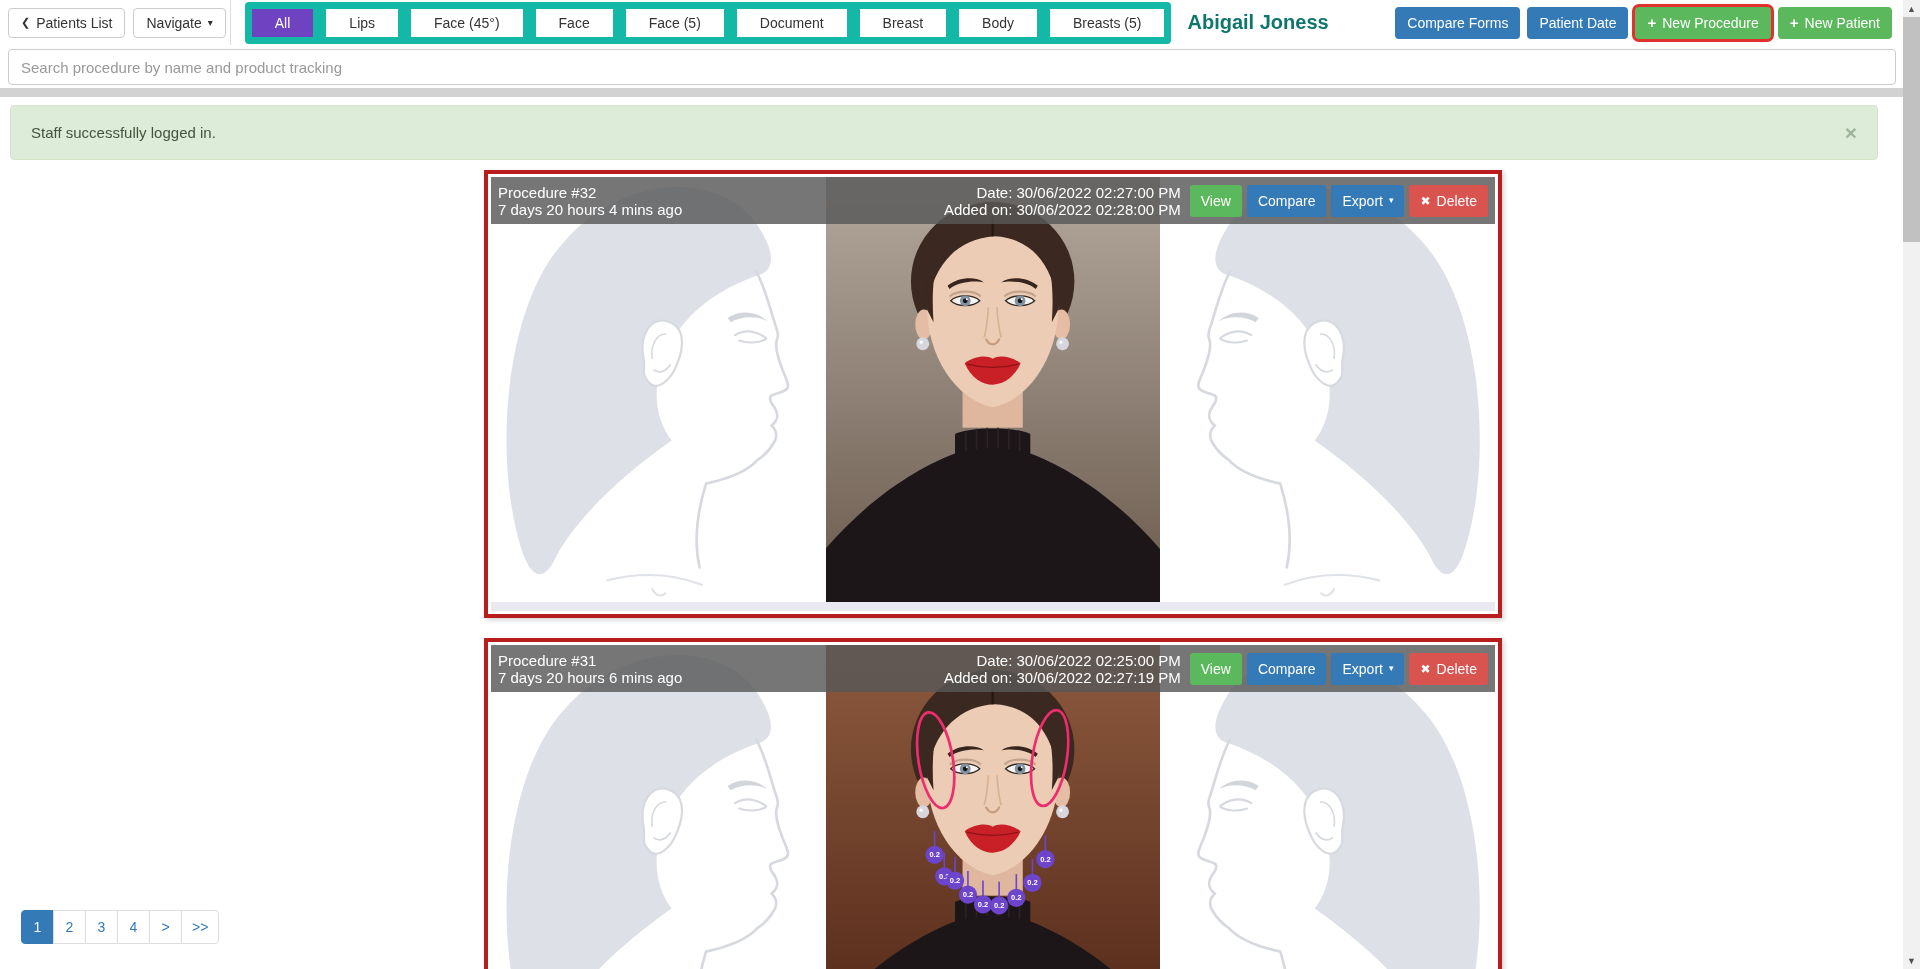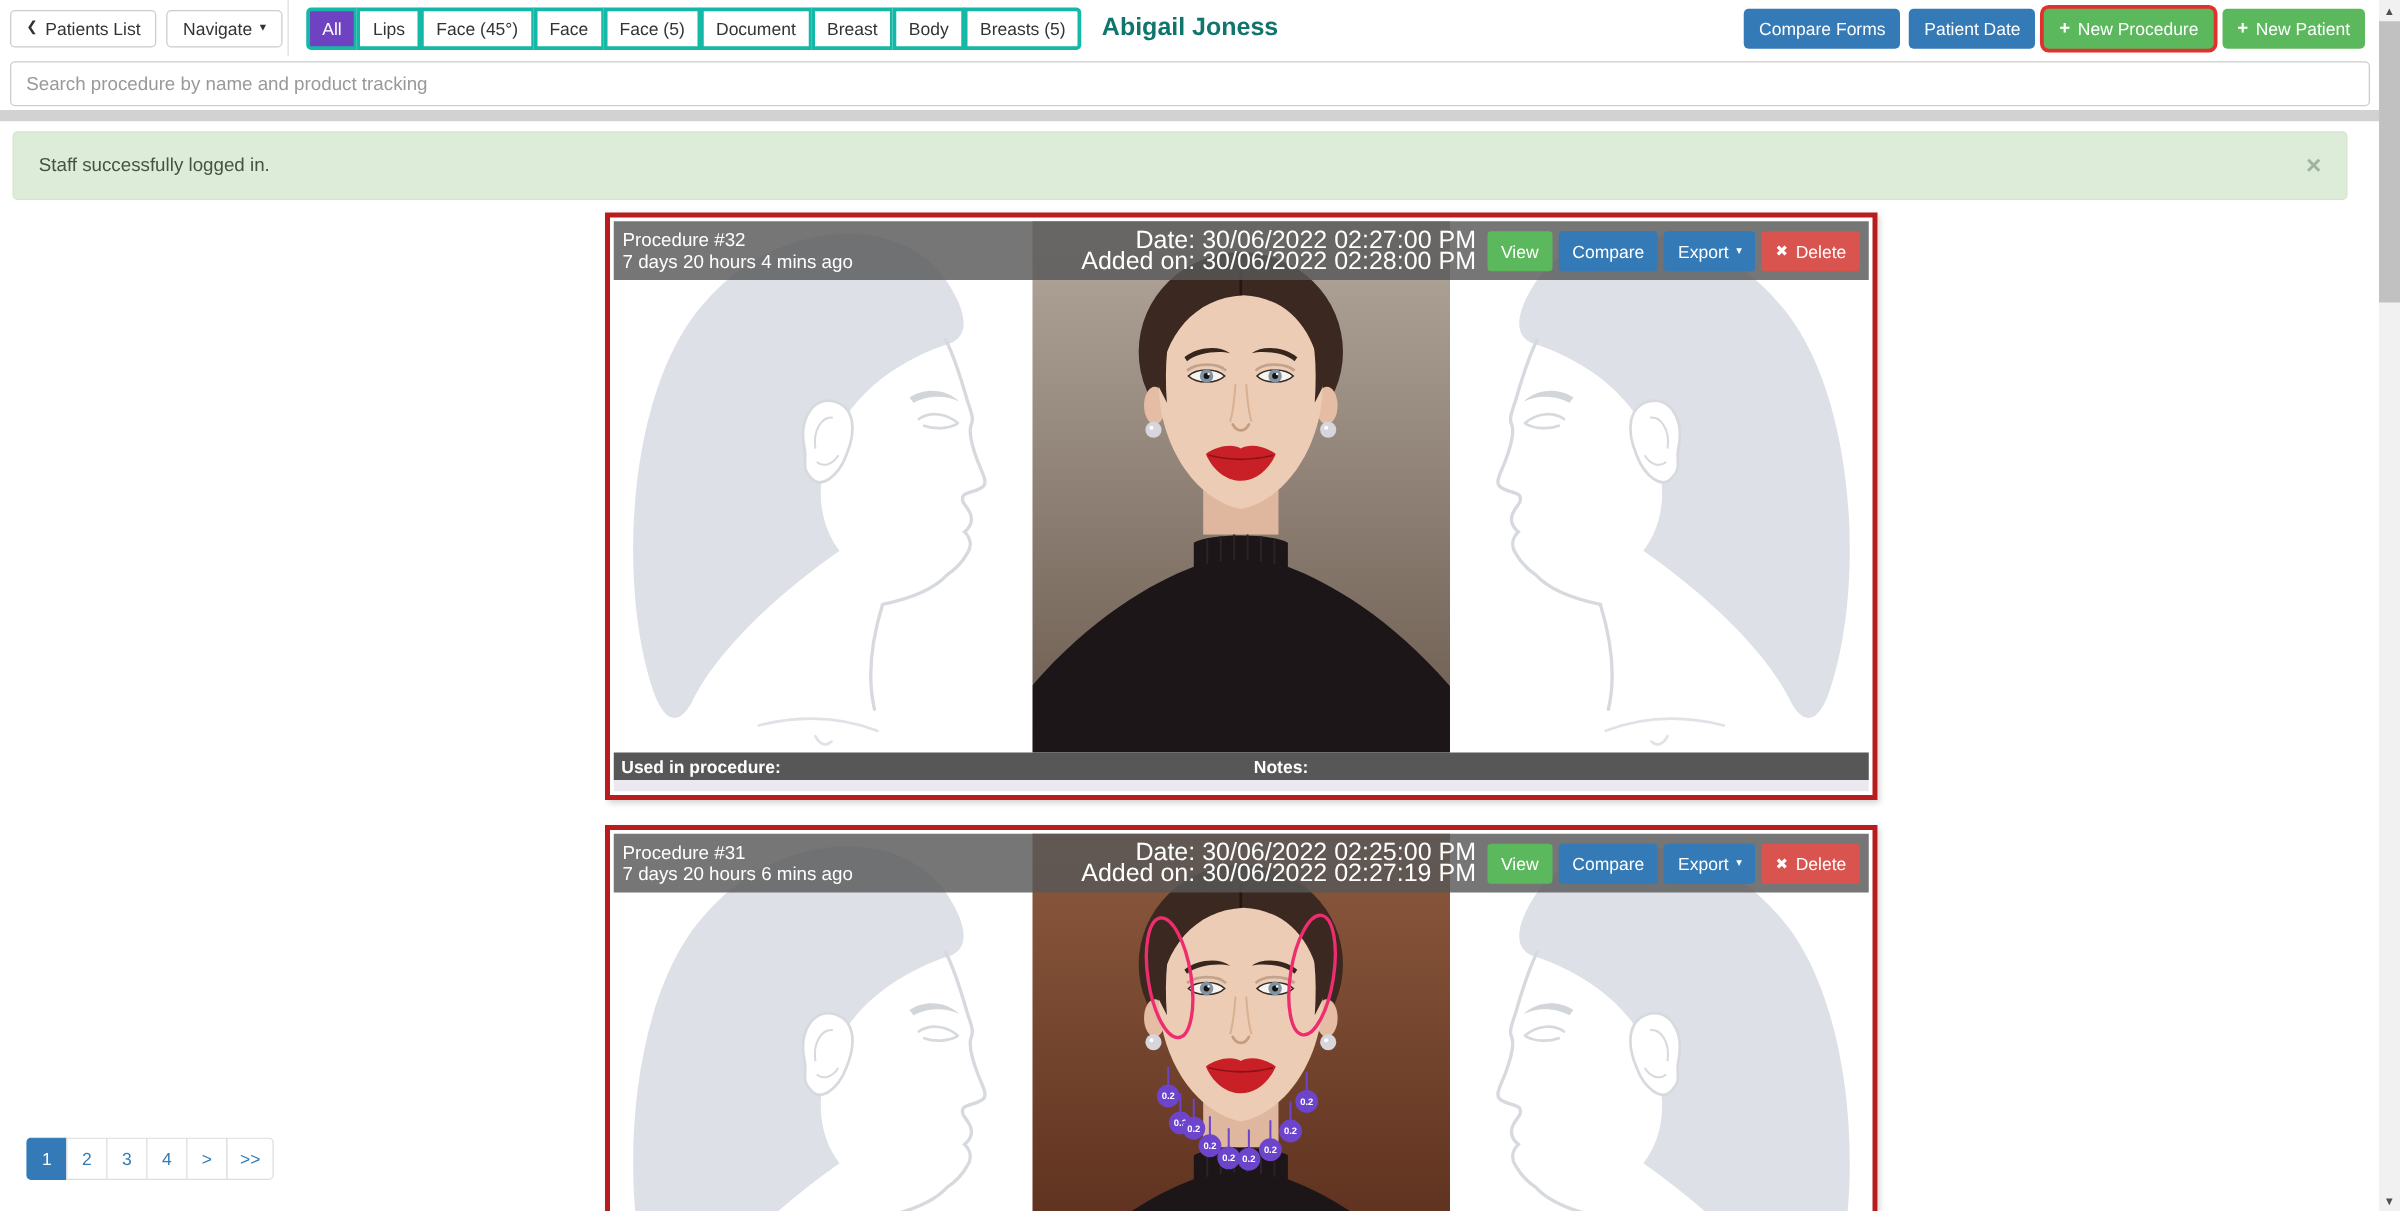--- a/index.html
+++ b/index.html
@@ -9,21 +9,21 @@
   
   .topbar { height:45px; display:flex; align-items:center; padding:0 28px 0 8px; background:#fff; }
   .btn-outline { display:inline-flex; align-items:center; gap:6px; background:#fff; border:1px solid #ccc;
                  border-radius:4px; padding:6px 12px; font-size:14px; color:#333; cursor:pointer; }
   .chev { font-size:11px; line-height:1; }
   .caret { font-size:10px; line-height:1; }
   .tb-gap { width:8px; flex:none; }
   .topbar-divider { width:1px; height:45px; background:#ddd; margin:0 6px 0 4px; flex:none; }
 
   .tabs { display:flex; margin-left:8px; }
-  .tab { border:3px solid #14b8a6; margin-left:-1px; padding:6px 10px; font-size:14px; background:#fff;
+  .tab { border:7px solid #14b8a6; margin-left:-1px; padding:6px 23px; font-size:14px; background:#fff;
          color:#333; cursor:pointer; white-space:nowrap; }
   .tab:first-child { border-radius:4px 0 0 4px; margin-left:0; }
   .tab:last-child  { border-radius:0 4px 4px 0; }
   .tab.active { background:#6f42c1; color:#fff; }
 
   .patient-name { font-size:20px; font-weight:bold; color:#0f766e; margin-left:16px; white-space:nowrap; }
 
   .tb-actions { margin-left:auto; display:flex; align-items:center; gap:7px; }
   .tb-action { border:none; border-radius:4px; padding:8px 12px; font-size:14px; color:#fff;
                display:inline-flex; align-items:center; gap:6px; cursor:pointer; white-space:nowrap; }
@@ -51,21 +51,21 @@
   .card + .card { margin-top:20px; }
   .card-images { display:flex; gap:2px; height:425px; }
   .slot { flex:1 1 0; position:relative; overflow:hidden; background:#fff; }
   .slot svg { width:100%; height:100%; display:block; }
   .slot.mirrored svg { transform:scale(-1,1); }
 
   .overlay-header { position:absolute; top:3px; left:3px; right:3px; height:47px;
                     background:rgba(88,88,88,.82); z-index:3; display:flex; align-items:center;
                     padding:0 7px; color:#fff; }
   .hdr-title { font-size:15px; line-height:17px; }
-  .hdr-dates { margin-left:auto; text-align:right; font-size:20px; line-height:17px; }
+  .hdr-dates { margin-left:auto; text-align:right; font-size:15px; line-height:17px; }
   .hdr-actions { display:flex; gap:5px; margin-left:9px; }
   .bbtn { border:none; border-radius:3px; padding:8px 11px; font-size:14px; color:#fff; cursor:pointer;
           display:inline-flex; align-items:center; gap:6px; white-space:nowrap; }
   .bbtn .caret { font-size:9px; }
   .bbtn .xmark { font-size:12px; line-height:1; }
   .btn-red { background:#d9534f; }
 
   .footer-bar { height:22px; background:#575757; color:#fff; font-size:14px; font-weight:bold;
                 display:flex; align-items:center; padding:0 6px; position:relative; }
   .footer-notes { position:absolute; left:51%; }
@@ -233,24 +233,20 @@
         <svg viewBox="0 0 310 425" preserveAspectRatio="xMidYMid slice">
             <use href="#portrait-front"></use>
           </svg>
       </div>
       <div class="slot mirrored">
         <svg viewBox="0 0 310 425" preserveAspectRatio="xMidYMid slice">
             <use href="#profile-sketch"></use>
           </svg>
       </div>
     </div>
-    <div class="footer-bar">
-      <span>Used in procedure:</span>
-      <span class="footer-notes">Notes:</span>
-    </div>
     <div class="footer-space"></div>
   </div>
 
   <div class="card">
     <div class="overlay-header">
       <div class="hdr-title">
         <div>Procedure #31</div>
         <div>7 days 20 hours 6 mins ago</div>
       </div>
       <div class="hdr-dates">

